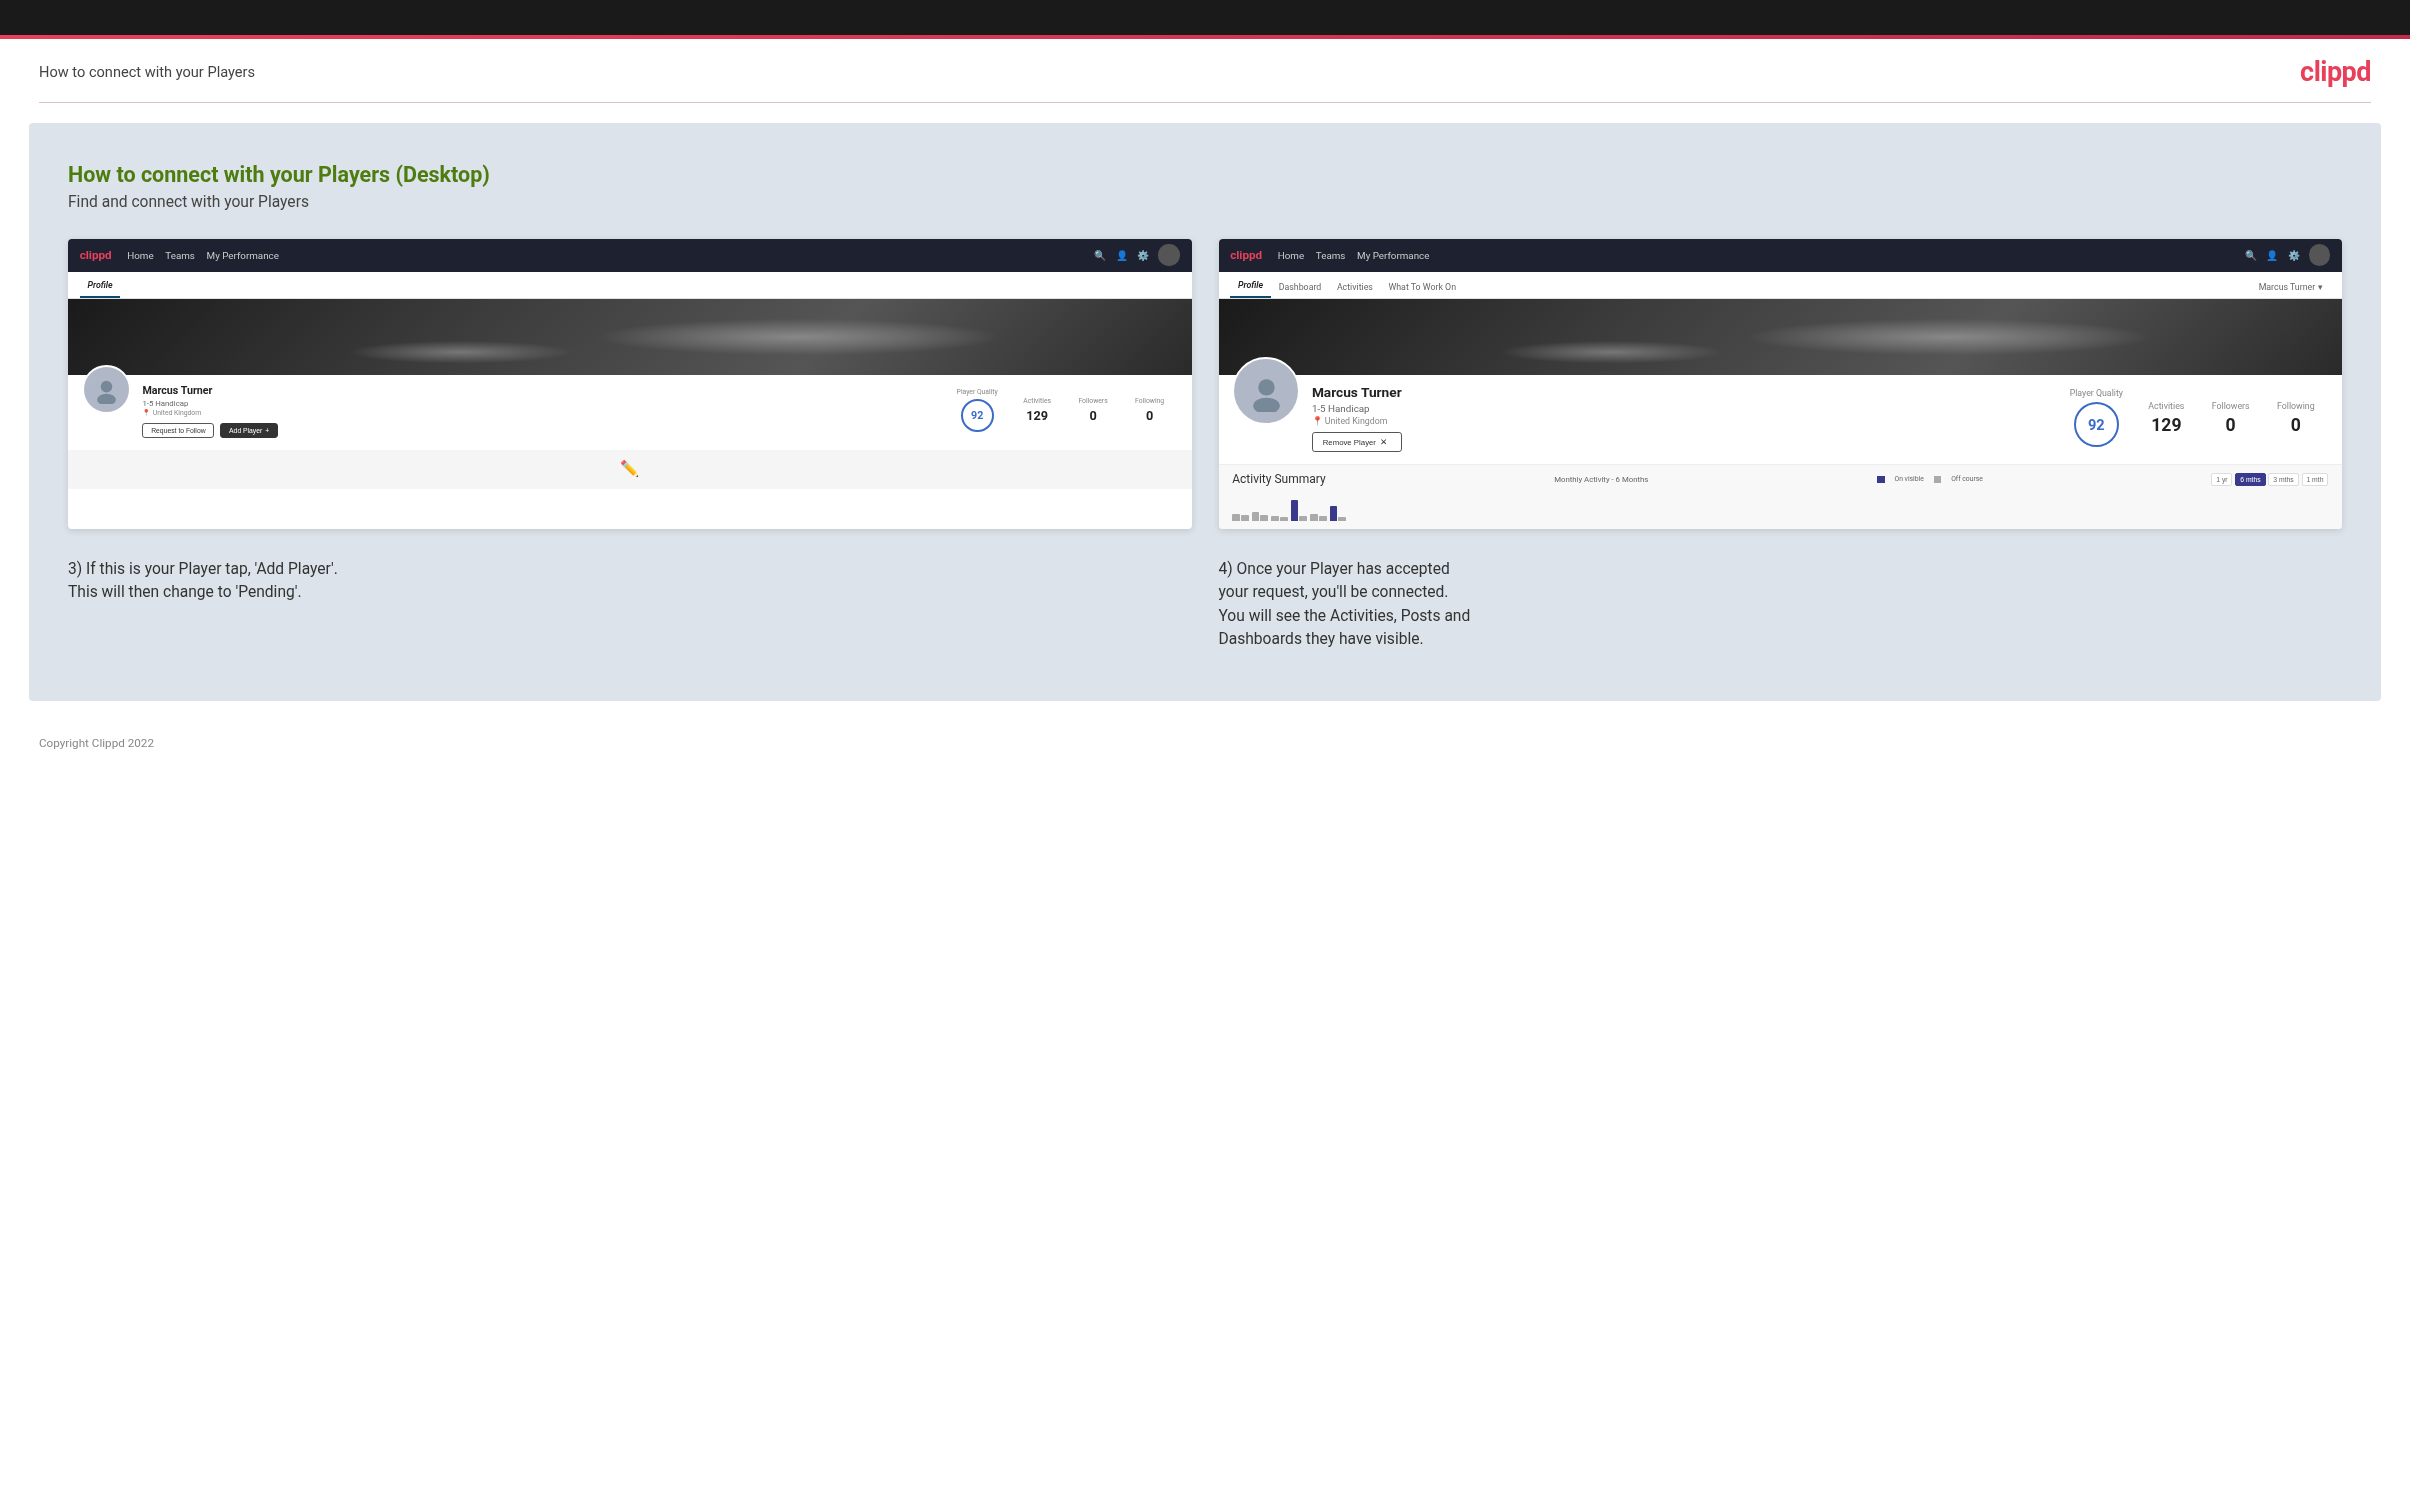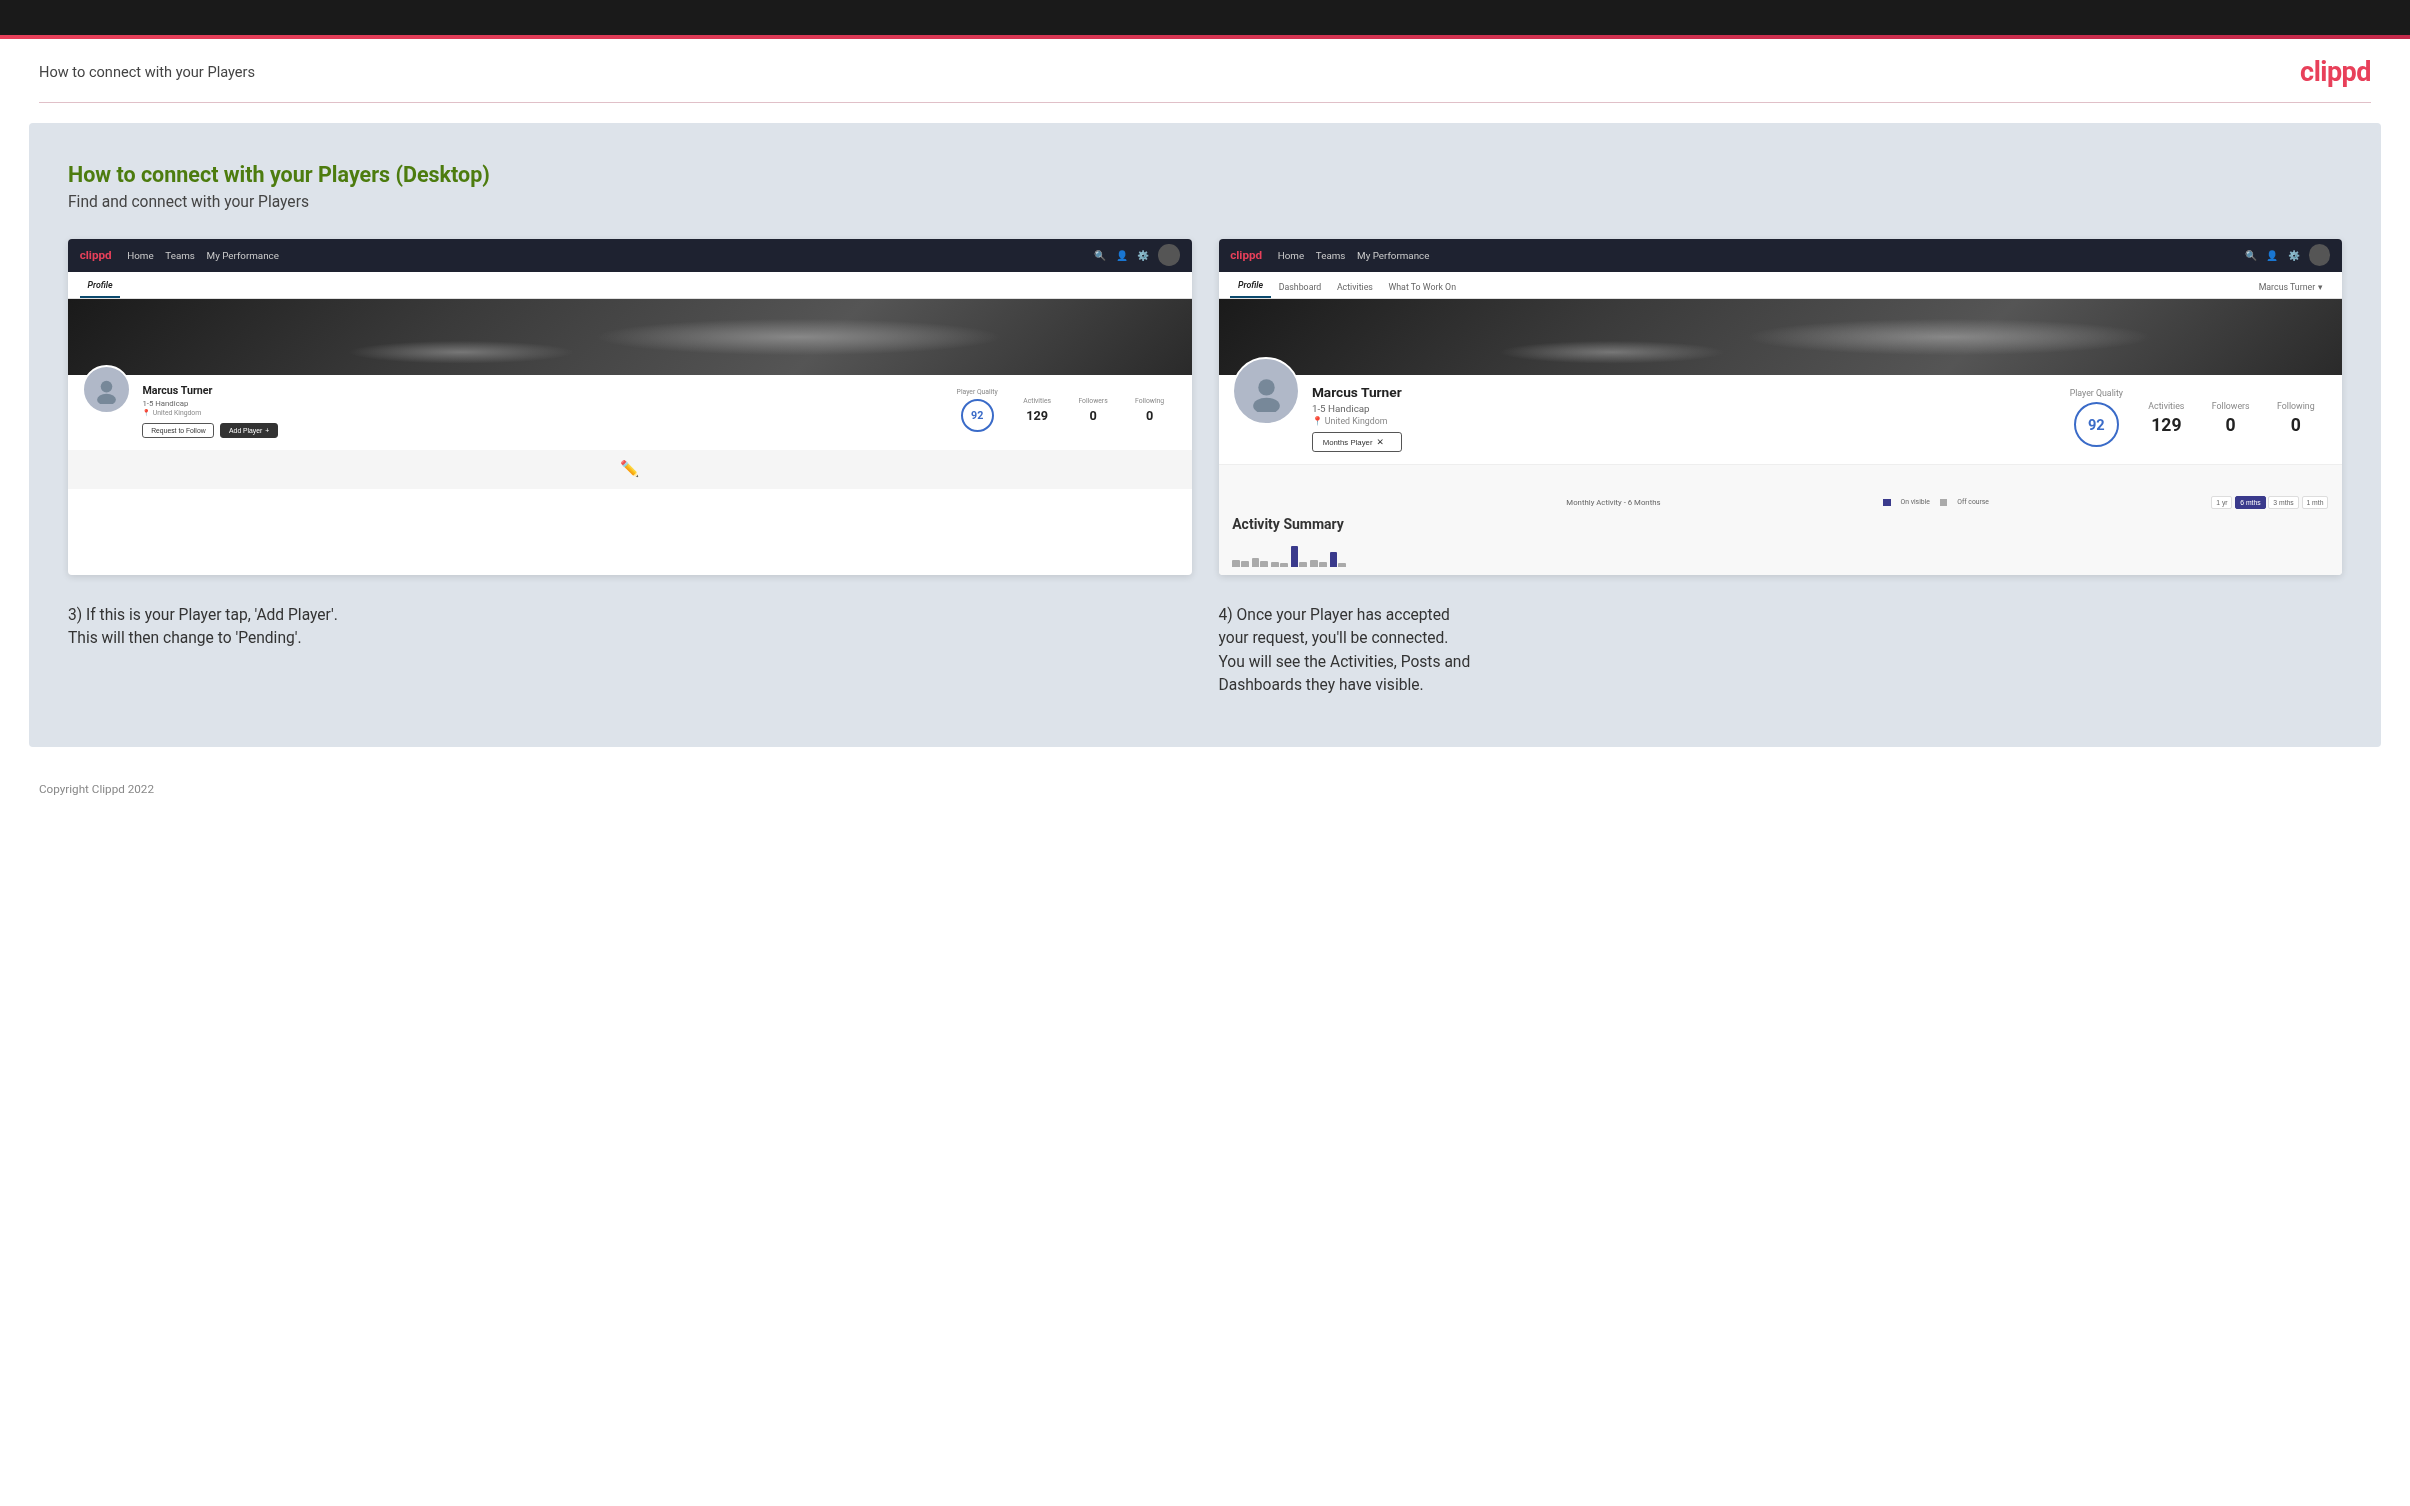--- a/index.html
+++ b/index.html
@@ -369,24 +369,23 @@
       padding: 7.8px 13.7px;
       border-top: 1px solid #eee;
     }
     .mock-activity-header {
       display: flex;
       align-items: center;
       justify-content: space-between;
       margin-bottom: 5.9px;
     }
     .mock-activity-title {
-      font-size: 14px;
-      font-weight: 700;
+      font-size: 12px;
+      font-weight: 400;
       color: #333;
-      margin-top: 44px;
     }
     .mock-activity-period {
       font-size: 7.8px;
       color: #666;
     }
     .mock-activity-legend {
       display: flex;
       gap: 9.8px;
       align-items: center;
     }
@@ -617,21 +616,21 @@
           </svg>
         </div>
         <div class="profile-left">
           <span class="mock-player-name-large">Marcus Turner</span>
           <span class="mock-player-detail-large">1-5 Handicap</span>
           <span class="mock-player-location-large">
             <span>📍</span>
             <span>United Kingdom</span>
           </span>
           <button class="mock-remove-btn">
-            <span>Months Player</span>
+            <span>Remove Player</span>
             <span style="font-size:8.8px;">✕</span>
           </button>
         </div>
         <div class="profile-right">
           <div class="mock-quality">
             <div class="mock-quality-label-large">Player Quality</div>
             <div class="quality-circle-large">
               <span class="quality-number-large">92</span>
             </div>
           </div>

